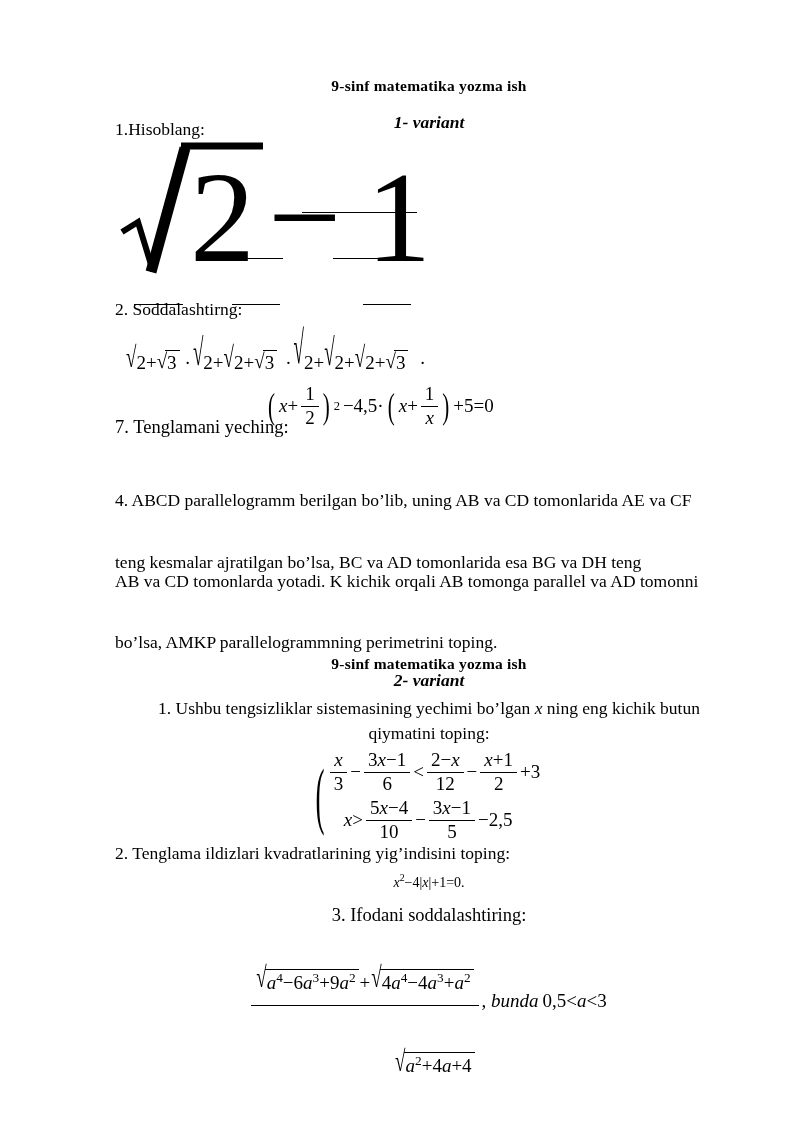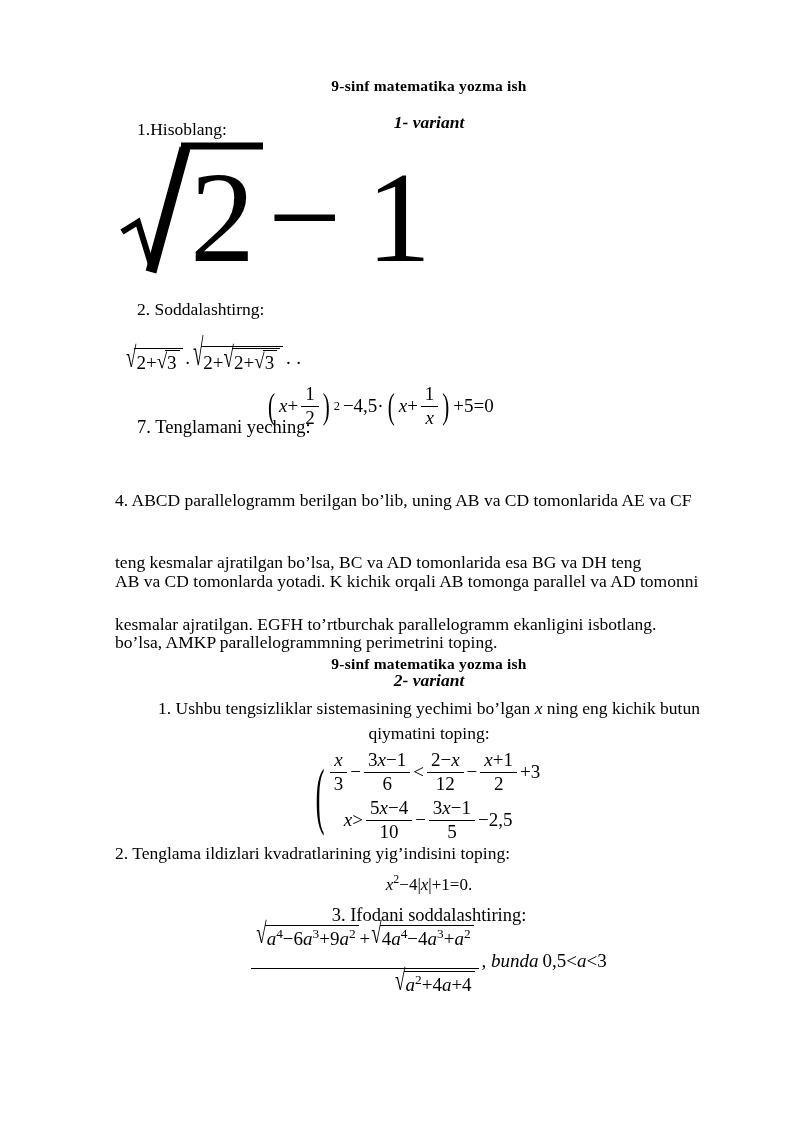--- a/index.html
+++ b/index.html
@@ -10,38 +10,38 @@
   }
   .abs{position:absolute;}
   .ctr{left:115px;width:628px;text-align:center;}
   .b{font-weight:bold;}
   .bi{font-weight:bold;font-style:italic;}
   .it{font-style:italic;}
   .line{white-space:nowrap;margin-top:36px;}
 
   .title{font-size:15.5px;letter-spacing:.2px;}
   .variant{font-size:17.5px;margin-top:18px;}
-  .plabel{font-size:17.5px;margin-left:22px;}
+  .plabel{font-size:17.5px;}
   .para{font-size:17.5px;}
 
   
   .bignum{font-size:130px;line-height:1;white-space:nowrap;}
   .bignum .m1{margin-left:13px;}
   .bignum .o1{margin-left:25px;}
 
   
   .mexpr{display:flex;align-items:flex-end;white-space:nowrap;font-size:19px;}
   .mrow{display:inline-flex;align-items:center;white-space:nowrap;font-size:19px;}
   .mrow>span{display:inline-block;}
   .gap>*{margin-right:3px;}
   .frac{display:inline-block;vertical-align:middle;text-align:center;line-height:1.1;}
   .frac .fn{display:block;border-bottom:1.5px solid #000;padding:0 4px 1px 4px;}
   .frac .fd{display:block;padding:1px 4px 0 4px;}
 
-  .rad{display:inline-block;white-space:nowrap;}
+  .rad{display:inline-block;white-space:nowrap;margin-top:44px;}
   .rs{display:inline-block;transform-origin:72% 97%;margin-right:-2px;}
   .d1{transform:scaleY(1.12);}
   .d2{transform:scaleY(1.55);}
   .d3{transform:scaleY(2.0);}
   .d4{transform:scaleY(2.45);}
   .rb{display:inline-block;border-top:1.5px solid #000;padding:1px 3px 0 2px;}
 
   .sp{display:inline-block;transform:scaleY(1.75);transform-origin:center;font-size:21px;padding:0 1px;}
   .suptwo{font-size:12.5px;vertical-align:10px;}
   .brace{display:inline-block;transform:scaleY(2.45) scaleX(.9);transform-origin:center;font-size:30px;margin-right:5px;}
@@ -77,20 +77,21 @@
 <div class="abs plabel" style="left:115px;top:299px;">2. Soddalashtirng:</div>
 
 <div class="abs mexpr" style="left:126px;top:322px;height:52px;">
 
   <span class="rad"><span class="rs d2">√</span><span class="rb"><span>2+</span><span class="rad"><span class="rs d1">√</span><span class="rb">3</span></span></span></span>
   <span style="margin:0 2px;">·</span>
 
   <span class="rad"><span class="rs d3">√</span><span class="rb"><span>2+</span><span class="rad"><span class="rs d2">√</span><span class="rb"><span>2+</span><span class="rad"><span class="rs d1">√</span><span class="rb">3</span></span></span></span></span></span>
   <span style="margin:0 2px;">·</span>
 
+  <span class="rad"><span class="rs d4">√</span><span class="rb"><span>2+</span><span class="rad"><span class="rs d3">√</span><span class="rb"><span>2+</span><span class="rad"><span class="rs d2">√</span><span class="rb"><span>2+</span><span class="rad"><span class="rs d1">√</span><span class="rb">3</span></span></span></span></span></span></span></span>
   <span style="margin:0 2px;">·</span>
 
 </div>
 
 <div class="abs plabel" style="left:115px;top:417px;font-size:18.5px;">7. Tenglamani yeching:</div>
 <div class="abs mrow gap" style="left:267px;top:384px;">
   <span class="sp">(</span>
   <span class="mt"><i>x</i>+</span>
   <span class="frac">
       <span class="fn">1</span>
@@ -105,21 +106,20 @@
       <span class="fn">1</span>
       <span class="fd mt"><i>x</i></span>
     </span>
   <span class="sp">)</span>
   <span class="mt">+5=0</span>
 </div>
 
 <div class="abs para" style="left:115px;top:451px;line-height:26px;">
   <div class="line">4. ABCD parallelogramm berilgan bo’lib, uning AB va CD tomonlarida AE va CF</div>
   <div class="line">teng kesmalar ajratilgan bo’lsa, BC va AD tomonlarida esa BG va DH teng</div>
-  <div class="line">kesmalar ajratilgan. EGFH to’rtburchak parallelogramm ekanligini isbotlang.</div>
 </div>
 
 <div class="abs para" style="left:115px;top:533px;line-height:24.5px;">
   <div class="line">AB va CD tomonlarda yotadi. K kichik orqali AB tomonga parallel va AD  tomonni</div>
   <div class="line">bo’lsa, AMKP parallelogrammning perimetrini toping.</div>
 </div>
 
 <div class="abs ctr title b" style="top:655px;">9-sinf matematika yozma ish</div>
 <div class="abs ctr variant bi" style="top:652px;">2- variant</div>
 
@@ -164,27 +164,27 @@
             <span class="fn mt">3<i>x</i>−1</span>
             <span class="fd mt">5</span>
           </span>
         <span class="mt">−2,5</span>
       </span>
     </span>
   </div>
 </div>
 
 <div class="abs para" style="left:115px;top:843px;">2. Tenglama ildizlari kvadratlarining yig’indisini toping:</div>
-<div class="abs ctr mt" style="top:872px;font-size:17px;"><i>x</i><sup>2</sup>−4|<i>x</i>|+1=0.</div>
+<div class="abs ctr mt" style="top:872px;font-size:14px;"><i>x</i><sup>2</sup>−4|<i>x</i>|+1=0.</div>
 
 <div class="abs ctr" style="top:905px;font-size:18.5px;">3. Ifodani soddalashtiring:</div>
 <div class="abs" style="left:115px;top:925px;width:628px;display:flex;justify-content:center;">
   <div class="mrow" style="align-items:center;">
     <span class="frac">
-      <span class="fn" style="padding:0 5px 18px 5px;">
+      <span class="fn" style="padding:0 5px 11px 5px;">
         <span class="rad"><span class="rs d2">√</span><span class="rb mt"><i>a</i><sup>4</sup>−6<i>a</i><sup>3</sup>+9<i>a</i><sup>2</sup></span></span><span class="mt" style="margin:0 1px;">+</span><span class="rad"><span class="rs d2">√</span><span class="rb mt">4<i>a</i><sup>4</sup>−4<i>a</i><sup>3</sup>+<i>a</i><sup>2</sup></span></span>
       </span>
       <span class="fd" style="padding-top:2px;text-align:right;">
         <span class="rad"><span class="rs d2">√</span><span class="rb mt"><i>a</i><sup>2</sup>+4<i>a</i>+4</span></span>
       </span>
     </span>
     <span class="it" style="margin-left:3px;font-size:19px;">, bunda</span>
     <span class="mt" style="margin-left:4px;font-size:19px;">0,5&lt;<i>a</i>&lt;3</span>
   </div>
 </div>

